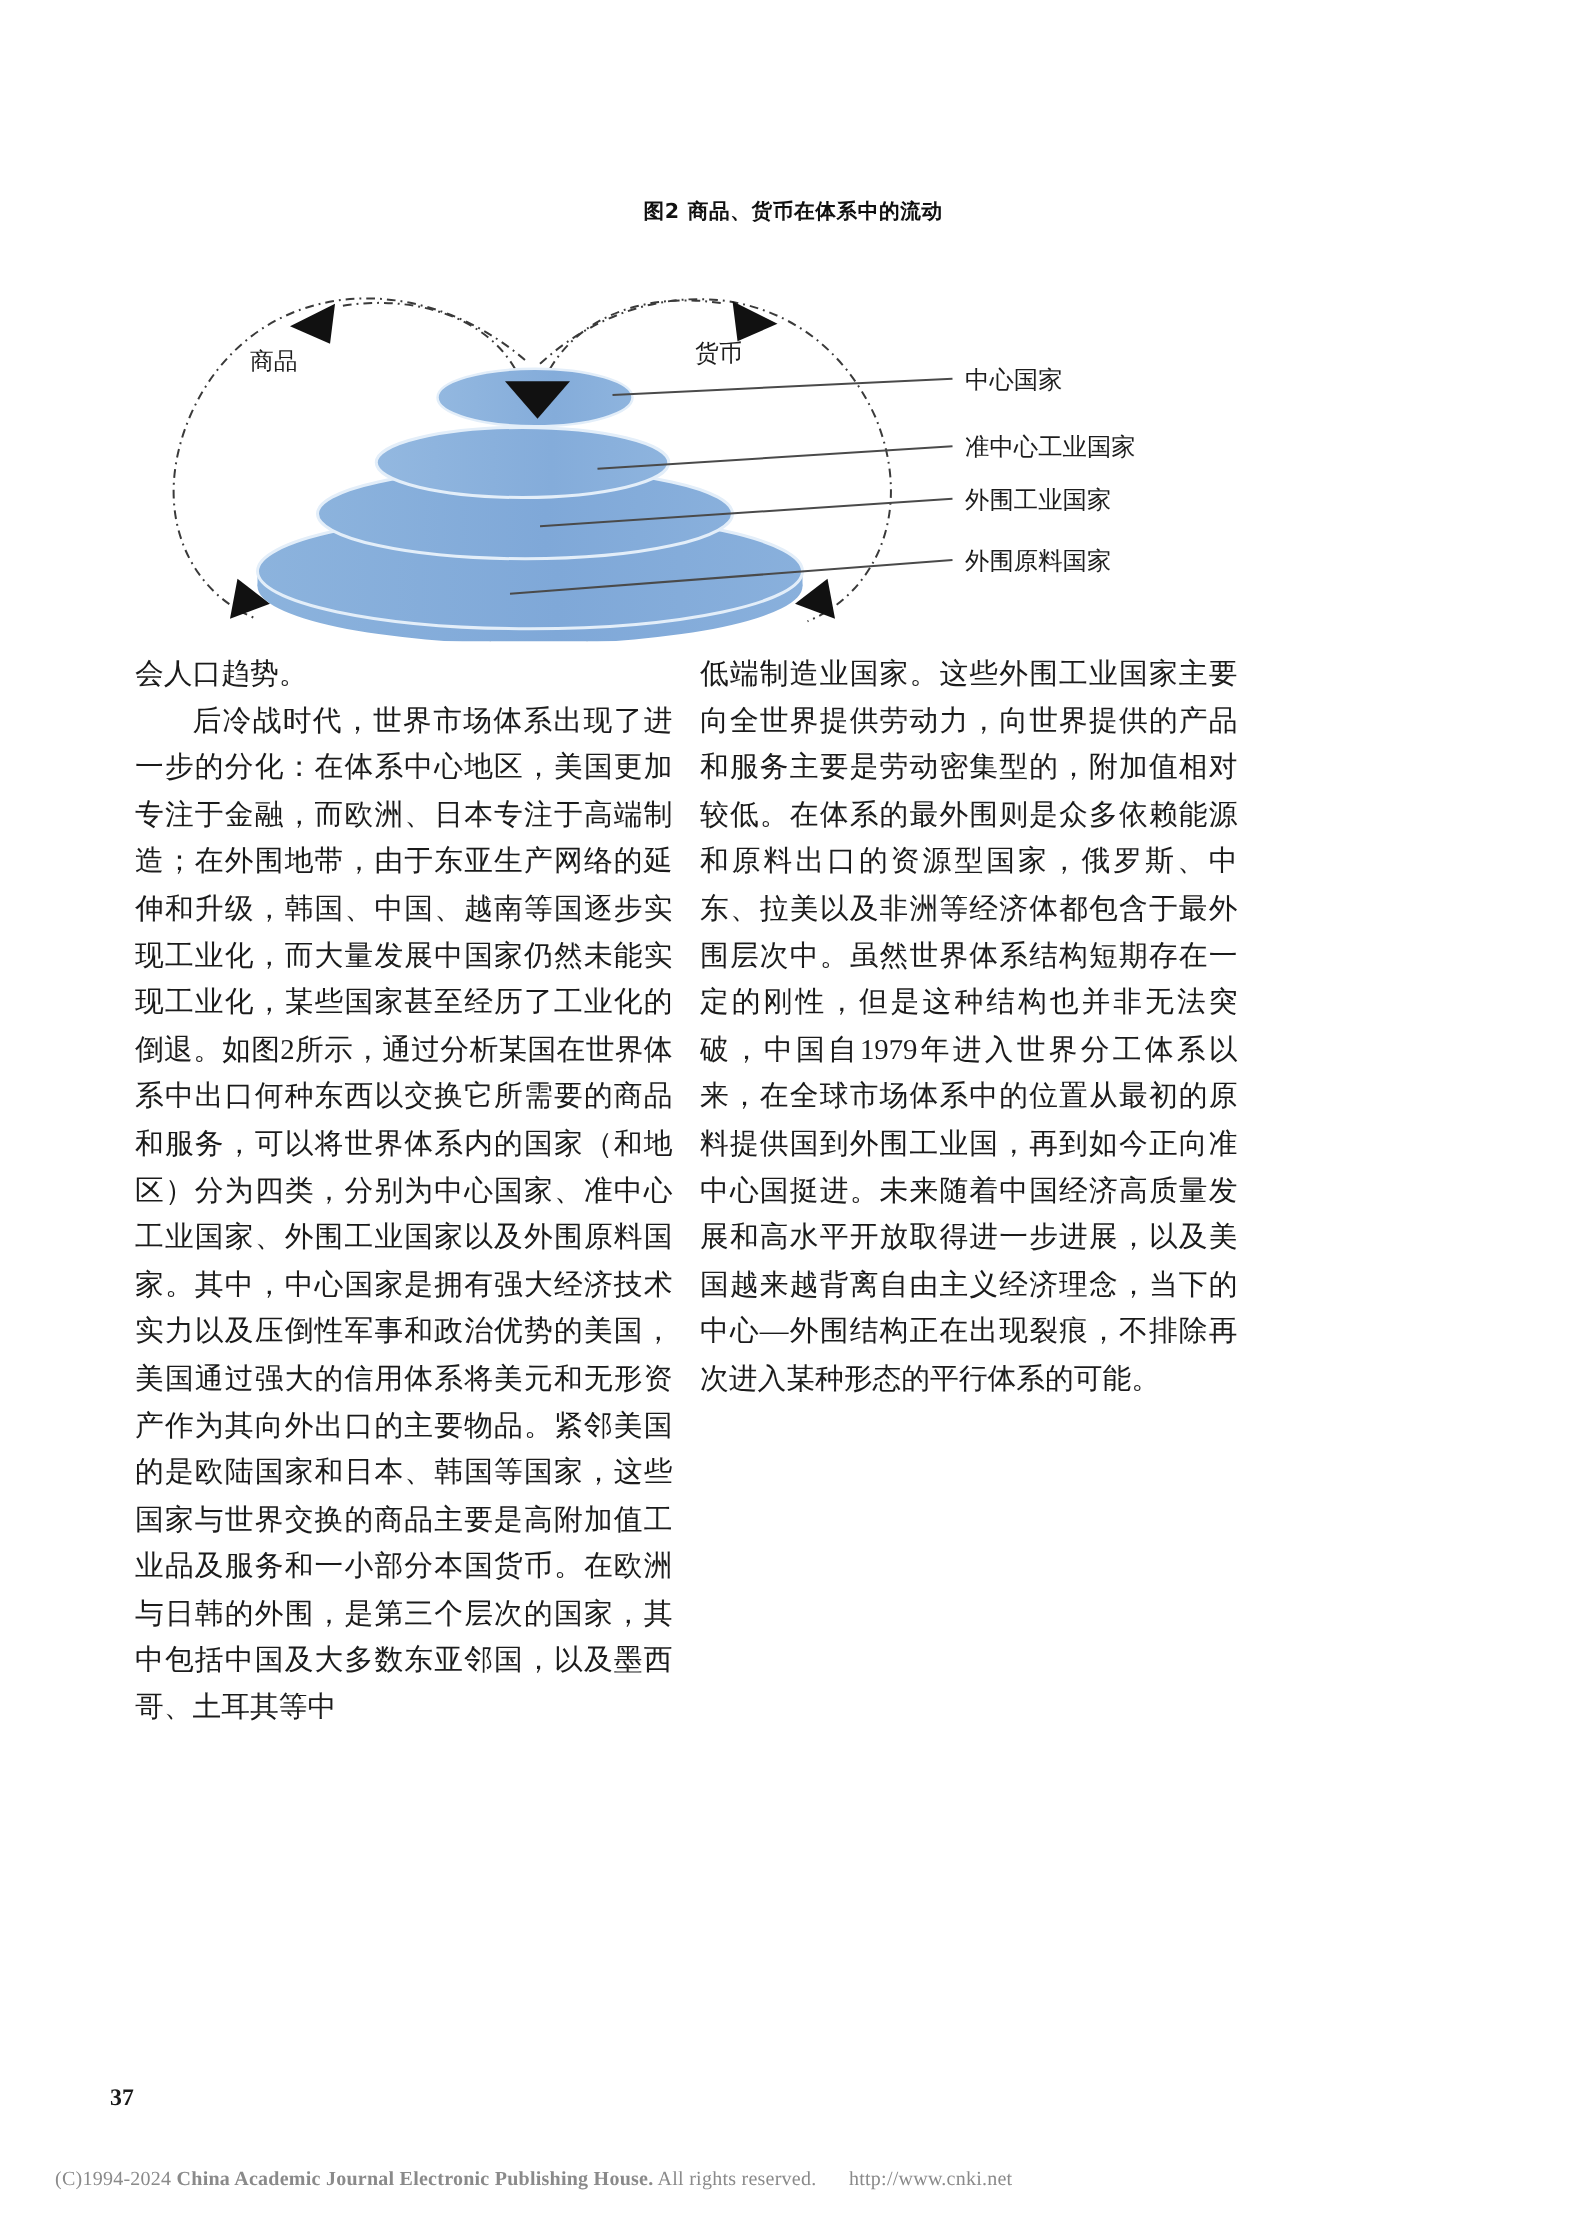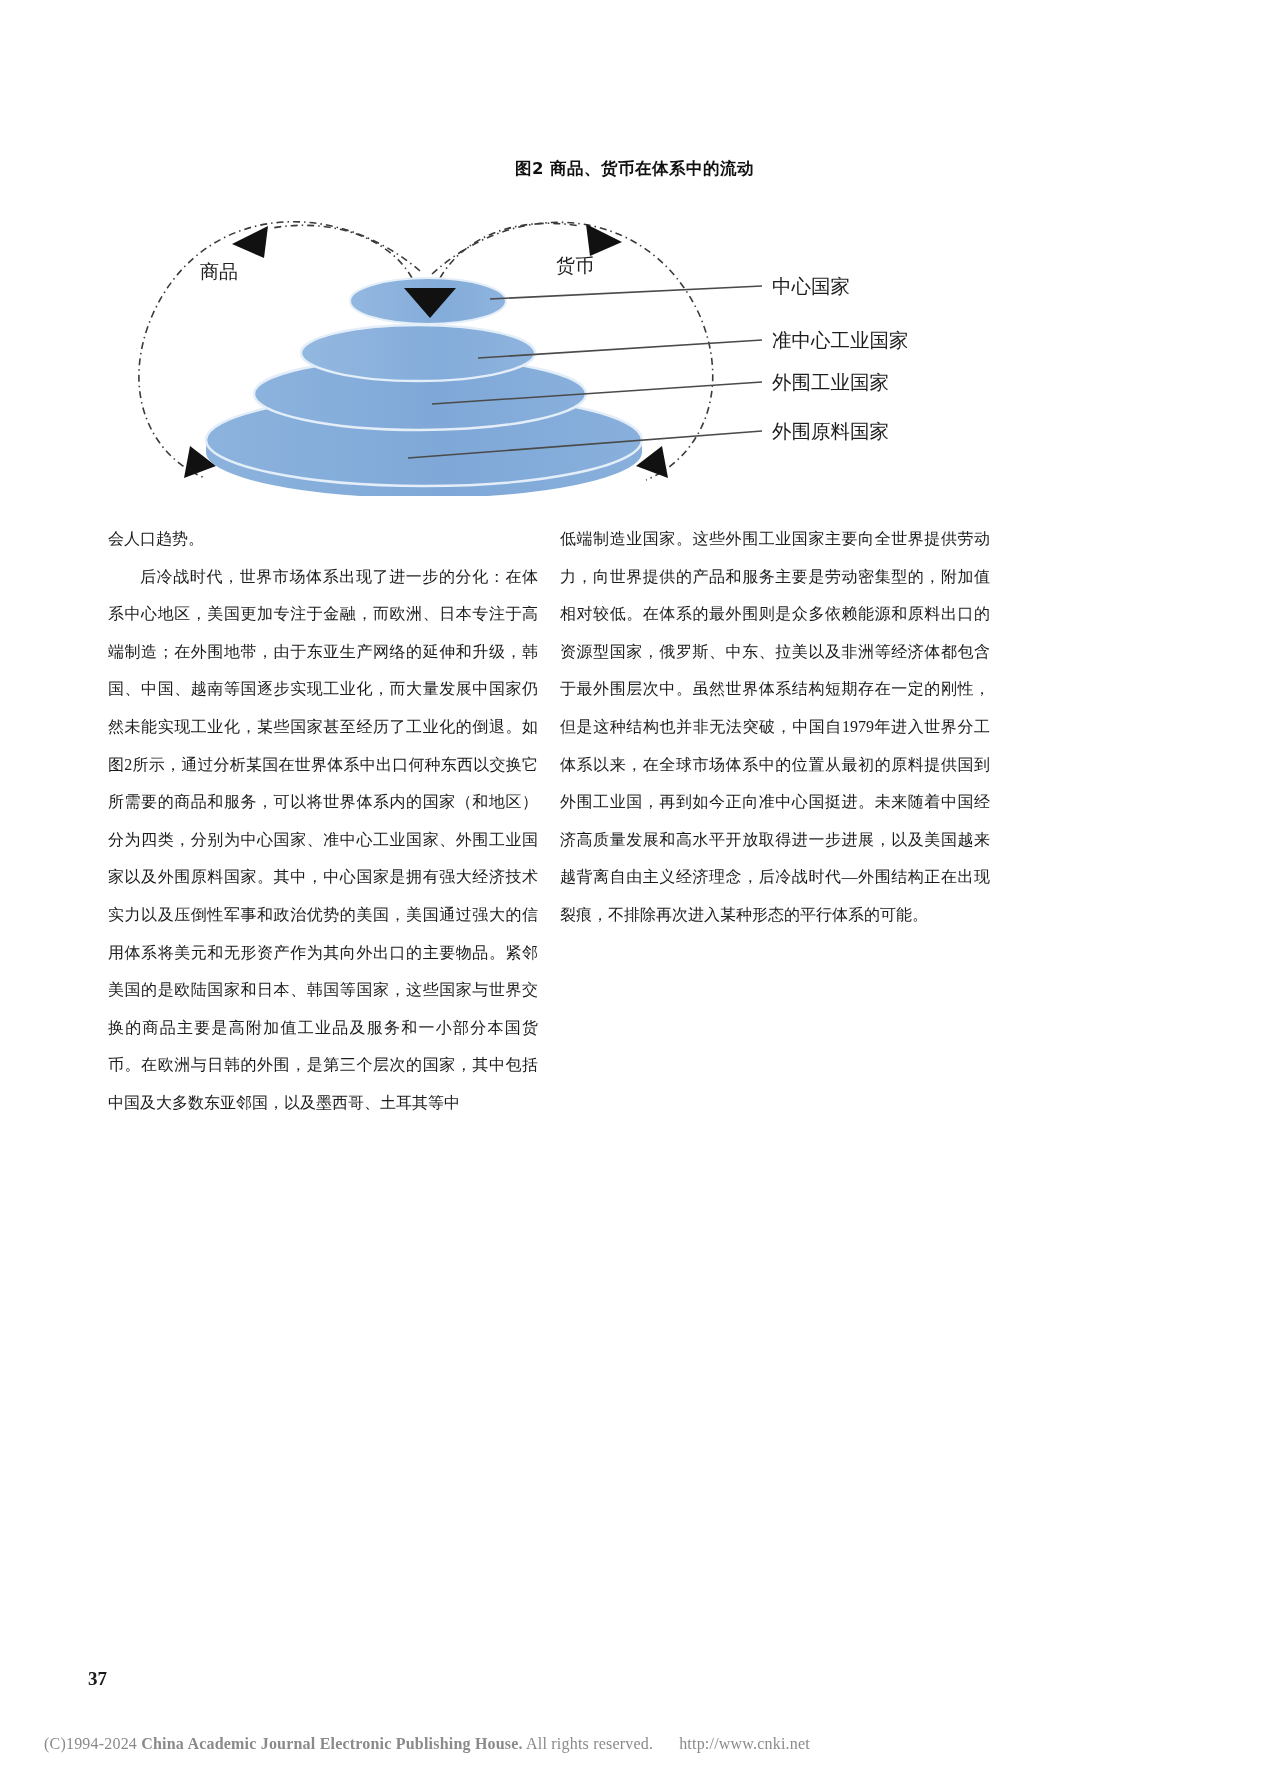--- a/index.html
+++ b/index.html
@@ -13,30 +13,30 @@
 
   
   .figure-block{
     position:absolute;left:0;top:150px;width:1269px;height:360px;
   }
   .figure-title{
     position:absolute;left:0;top:8px;width:1269px;text-align:center;
     font-family:"DejaVu Sans","Liberation Sans",sans-serif;
     font-weight:bold;font-size:16.5px;letter-spacing:.5px;color:#111;
   }
-  .figure-canvas{position:absolute;left:0;top:16px;width:1269px;height:330px;}
+  .figure-canvas{position:absolute;left:0;top:33px;width:1269px;height:330px;}
   .figure-canvas svg{display:block;}
 
   
   .body-area{
     position:absolute;left:0;top:520px;width:1269px;height:1100px;
   }
   .col{
     position:absolute;top:0;width:430px;
-    font-size:16px;line-height:37.6px;
+    font-size:23px;line-height:37.6px;
     text-align:justify;text-justify:inter-ideograph;
     color:#1b1b1b;
   }
   .col-left{left:108px;}
   .col-right{left:560px;}
   .col p{margin:0;}
   .col p.ind{text-indent:2em;}
 
   
   .page-number{
@@ -164,21 +164,21 @@
   </div>
 
   <div class="body-area">
 
     <div class="col col-left">
       <p>会人口趋势。</p>
       <p class="ind">后冷战时代，世界市场体系出现了进一步的分化：在体系中心地区，美国更加专注于金融，而欧洲、日本专注于高端制造；在外围地带，由于东亚生产网络的延伸和升级，韩国、中国、越南等国逐步实现工业化，而大量发展中国家仍然未能实现工业化，某些国家甚至经历了工业化的倒退。如图2所示，通过分析某国在世界体系中出口何种东西以交换它所需要的商品和服务，可以将世界体系内的国家（和地区）分为四类，分别为中心国家、准中心工业国家、外围工业国家以及外围原料国家。其中，中心国家是拥有强大经济技术实力以及压倒性军事和政治优势的美国，美国通过强大的信用体系将美元和无形资产作为其向外出口的主要物品。紧邻美国的是欧陆国家和日本、韩国等国家，这些国家与世界交换的商品主要是高附加值工业品及服务和一小部分本国货币。在欧洲与日韩的外围，是第三个层次的国家，其中包括中国及大多数东亚邻国，以及墨西哥、土耳其等中</p>
     </div>
 
     <div class="col col-right">
-      <p>低端制造业国家。这些外围工业国家主要向全世界提供劳动力，向世界提供的产品和服务主要是劳动密集型的，附加值相对较低。在体系的最外围则是众多依赖能源和原料出口的资源型国家，俄罗斯、中东、拉美以及非洲等经济体都包含于最外围层次中。虽然世界体系结构短期存在一定的刚性，但是这种结构也并非无法突破，中国自1979年进入世界分工体系以来，在全球市场体系中的位置从最初的原料提供国到外围工业国，再到如今正向准中心国挺进。未来随着中国经济高质量发展和高水平开放取得进一步进展，以及美国越来越背离自由主义经济理念，后冷战时代—外围结构正在出现裂痕，不排除再次进入某种形态的平行体系的可能。</p>
+      <p>低端制造业国家。这些外围工业国家主要向全世界提供劳动力，向世界提供的产品和服务主要是劳动密集型的，附加值相对较低。在体系的最外围则是众多依赖能源和原料出口的资源型国家，俄罗斯、中东、拉美以及非洲等经济体都包含于最外围层次中。虽然世界体系结构短期存在一定的刚性，但是这种结构也并非无法突破，中国自1979年进入世界分工体系以来，在全球市场体系中的位置从最初的原料提供国到外围工业国，再到如今正向准中心国挺进。未来随着中国经济高质量发展和高水平开放取得进一步进展，以及美国越来越背离自由主义经济理念，当下的中心—外围结构正在出现裂痕，不排除再次进入某种形态的平行体系的可能。</p>
     </div>
   </div>
 
   <div class="page-number">37</div>
 
   <div class="copyright">
     <span>(C)1994-2024 </span><span class="cr-brand">China Academic Journal Electronic Publishing House.</span><span> All rights reserved.</span><span class="cr-url">http://www.cnki.net</span>
   </div>
 
 </div>

